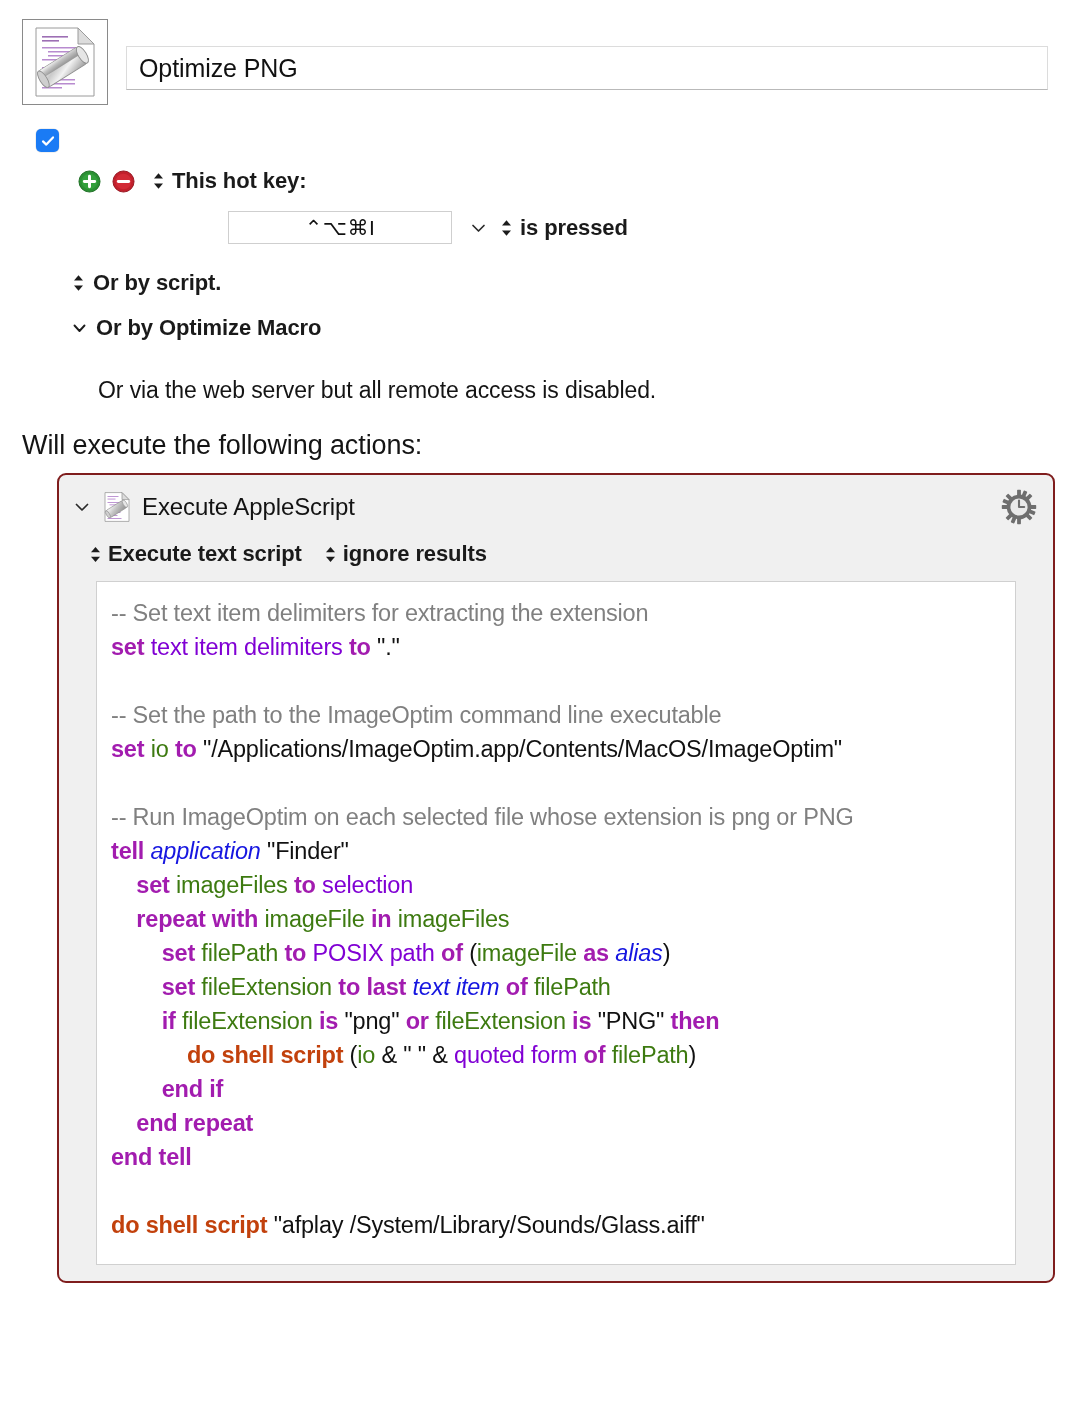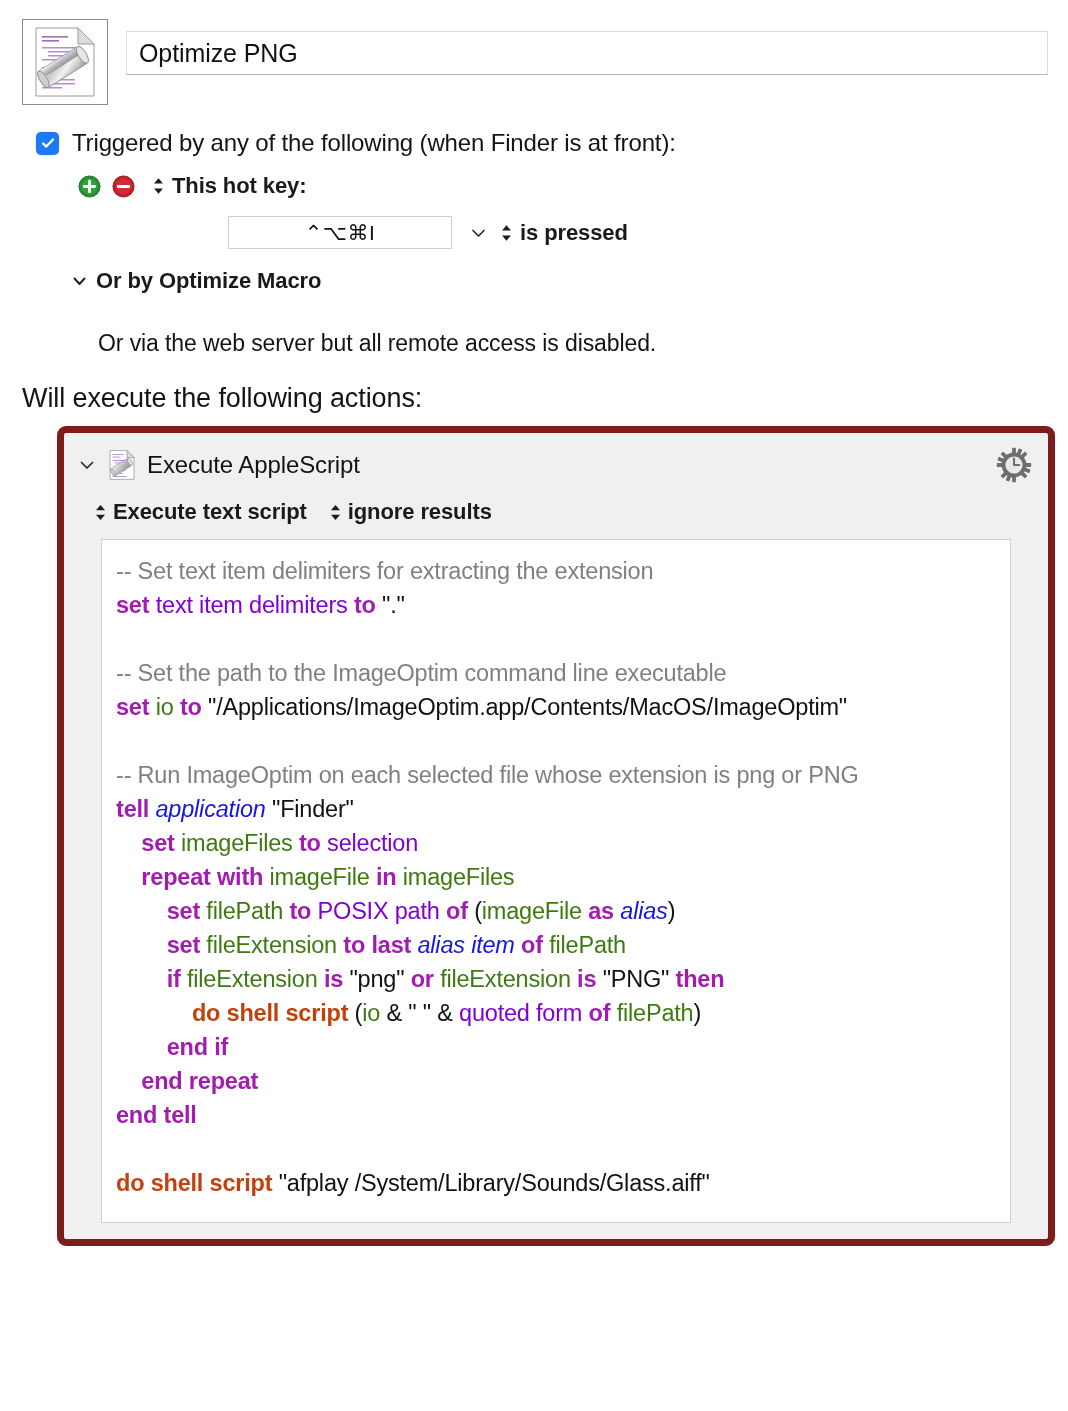--- a/index.html
+++ b/index.html
@@ -11,21 +11,21 @@
     height: 1411px;
     font-family: "Liberation Sans", sans-serif;
     color: #1d1d1f;
     -webkit-font-smoothing: antialiased;
     overflow: hidden;
   }
 
   
   .header-row {
     display: flex;
-    align-items: flex-start;
+    align-items: center;
     padding: 19px 20px 0 22px;
   }
   .macro-icon-well {
     width: 86px;
     height: 86px;
     border: 1px solid #8a8a8a;
     background: #ffffff;
     box-sizing: border-box;
     display: flex;
     align-items: center;
@@ -153,21 +153,21 @@
     font-size: 27px;
     color: #141414;
     letter-spacing: -0.1px;
     padding-left: 22px;
     margin-top: 26px;
   }
 
   
   .action-panel {
     margin: 12px 13px 0 57px;
-    border: 7px solid #7f1d1d;
+    border: 2px solid #7f1d1d;
     border-radius: 9px;
     background: #f0f0f0;
     box-sizing: border-box;
     padding: 0 0 16px 0;
   }
   .action-head {
     display: flex;
     align-items: center;
     padding: 14px 16px 0 14px;
   }
@@ -274,21 +274,20 @@
 </div>
 
 <div class="triggers">
 
   <div class="trigger-line">
     <span class="checkbox">
       <svg width="16" height="16" viewBox="0 0 16 16">
         <path d="M3 8.4 L6.3 11.6 L13 4.4" fill="none" stroke="#ffffff" stroke-width="2.2" stroke-linecap="round" stroke-linejoin="round"></path>
       </svg>
     </span>
-    <span class="trigger-label">Triggered by any of the following (when Finder is at front):</span>
   </div>
 
   <div class="hotkey-row">
     <svg class="circ-btn" viewBox="0 0 24 24">
       <circle cx="12" cy="12" r="11" fill="#2a8f33" stroke="#1d6e24" stroke-width="1"></circle>
       <circle cx="12" cy="12" r="8.2" fill="#33a03c"></circle>
       <path d="M12 6.6 v10.8 M6.6 12 h10.8" stroke="#ffffff" stroke-width="3.1" stroke-linecap="round"></path>
     </svg>
     <svg class="circ-btn" viewBox="0 0 24 24">
       <circle cx="12" cy="12" r="11" fill="#c1202c" stroke="#951620" stroke-width="1"></circle>
@@ -309,20 +308,27 @@
     <svg class="small-chev" viewBox="0 0 17 18">
       <path d="M3 6.5 L8.5 12 L14 6.5" fill="none" stroke="#2a2a2a" stroke-width="1.7" stroke-linecap="round" stroke-linejoin="round"></path>
     </svg>
     <svg class="popup-ind" style="margin-left:0" viewBox="0 0 13 22">
       <path d="M6.5 3.2 L11 8.6 H2 Z" fill="#1c1c1c"></path>
       <path d="M6.5 18.8 L11 13.4 H2 Z" fill="#1c1c1c"></path>
     </svg>
     <span class="bold-label">is pressed</span>
   </div>
 
+  <div class="or-row or-script-row">
+    <svg class="popup-ind" style="margin-left:0;margin-right:8px" viewBox="0 0 13 22">
+      <path d="M6.5 3.2 L11 8.6 H2 Z" fill="#1c1c1c"></path>
+      <path d="M6.5 18.8 L11 13.4 H2 Z" fill="#1c1c1c"></path>
+    </svg>
+    <span class="bold-label">Or by script.</span>
+  </div>
 
   <div class="or-row or-macro-row">
     <svg class="chev-ind" viewBox="0 0 15 22">
       <path d="M2.5 8.5 L7.5 14 L12.5 8.5" fill="none" stroke="#1c1c1c" stroke-width="1.9" stroke-linecap="round" stroke-linejoin="round"></path>
     </svg>
     <span class="bold-label">Or by Optimize Macro</span>
   </div>
 
   <div class="plain-line">Or via the web server but all remote access is disabled.</div>
 </div>
@@ -408,21 +414,21 @@
 <span class="kw">set </span><span class="pp">text item delimiters</span><span class="kw"> to </span><span class="st">"."</span>
 <span class="st"></span>
 <span class="cm">-- Set the path to the ImageOptim command line executable</span>
 <span class="kw">set </span><span class="vr">io</span><span class="kw"> to </span><span class="st">"/Applications/ImageOptim.app/Contents/MacOS/ImageOptim"</span>
 <span class="st"></span>
 <span class="cm">-- Run ImageOptim on each selected file whose extension is png or PNG</span>
 <span class="kw">tell </span><span class="cls">application</span><span class="st"> "Finder"</span>
 <span class="kw">    set </span><span class="vr">imageFiles</span><span class="kw"> to </span><span class="pp">selection</span>
 <span class="kw">    repeat with </span><span class="vr">imageFile</span><span class="kw"> in </span><span class="vr">imageFiles</span>
 <span class="kw">        set </span><span class="vr">filePath</span><span class="kw"> to </span><span class="pp">POSIX path</span><span class="kw"> of </span><span class="st">(</span><span class="vr">imageFile</span><span class="kw"> as </span><span class="cls">alias</span><span class="st">)</span>
-<span class="kw">        set </span><span class="vr">fileExtension</span><span class="kw"> to last </span><span class="cls">alias item</span><span class="kw"> of </span><span class="vr">filePath</span>
+<span class="kw">        set </span><span class="vr">fileExtension</span><span class="kw"> to last </span><span class="cls">text item</span><span class="kw"> of </span><span class="vr">filePath</span>
 <span class="kw">        if </span><span class="vr">fileExtension</span><span class="kw"> is </span><span class="st">"png"</span><span class="kw"> or </span><span class="vr">fileExtension</span><span class="kw"> is </span><span class="st">"PNG"</span><span class="kw"> then</span>
 <span class="st">            </span><span class="cmd">do shell script</span><span class="st"> (</span><span class="vr">io</span><span class="st"> &amp; " " &amp; </span><span class="pp">quoted form</span><span class="kw"> of </span><span class="vr">filePath</span><span class="st">)</span>
 <span class="kw">        end if</span>
 <span class="kw">    end repeat</span>
 <span class="kw">end tell</span>
 <span class="st"></span>
 <span class="cmd">do shell script</span><span class="st"> "afplay /System/Library/Sounds/Glass.aiff"</span></div>
   </div>
 </div>
 

